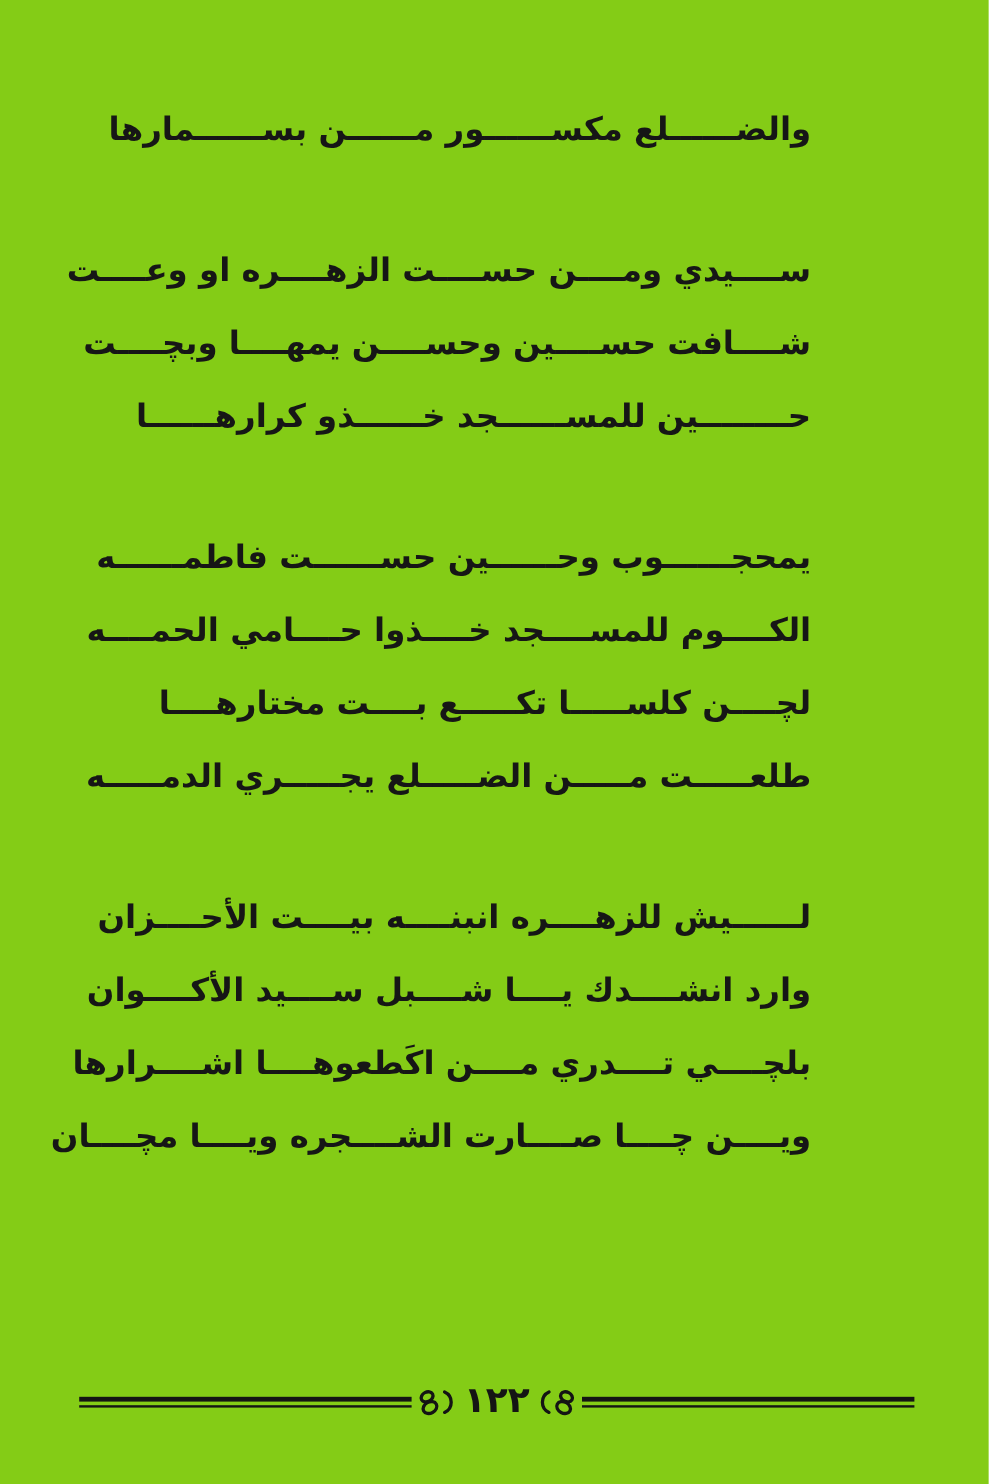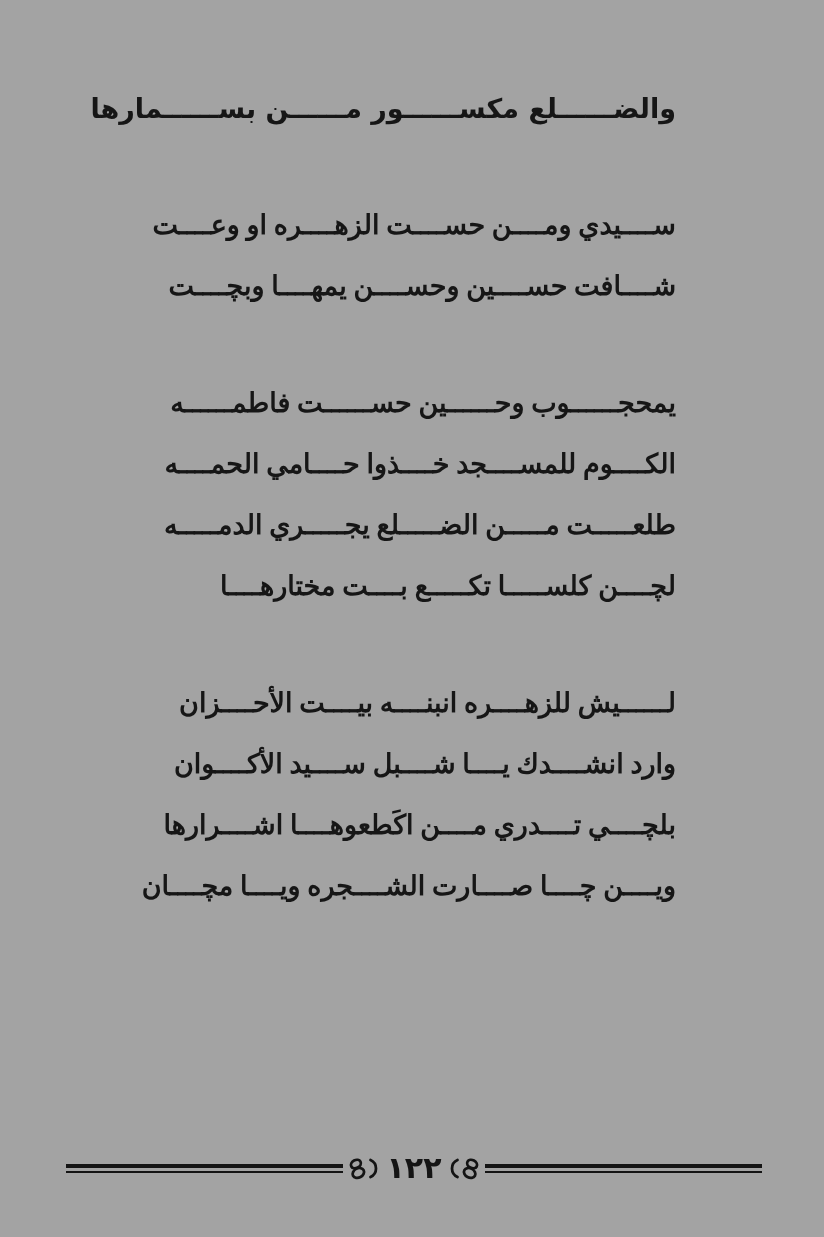--- a/index.html
+++ b/index.html
@@ -4,34 +4,34 @@
 <style>
   html, body {
     margin: 0;
     padding: 0;
     background: #ffffff;
   }
   .page {
     position: relative;
     width: 824px;
     height: 1237px;
-    background: #a3a3a3;
+    background: #84cc16;
     overflow: hidden;
     font-family: "DejaVu Sans", sans-serif;
     color: #161616;
   }
   .poem {
     position: absolute;
     top: 78px;
     right: 148px;
     left: 148px;
     direction: rtl;
   }
   .stanza { margin: 0; }
-  .stanza + .stanza { margin-top: 56px; font-family: Liberation Serif, serif; }
+  .stanza + .stanza { margin-top: 56px; }
   .verse-line {
     margin: 0;
     line-height: 61px;
     font-size: 27px;
     font-weight: 700;
     text-align: right;
     white-space: nowrap;
     color: #161616;
   }
   .page-footer {
@@ -74,27 +74,28 @@
 
   <main class="poem" dir="rtl">
 
     <section class="stanza">
       <p class="verse-line">والضــــــلع مكســــــور مــــــن بســــــمارها</p>
     </section>
 
     <section class="stanza">
       <p class="verse-line">ســــيدي ومــــن حســــت الزهــــره او وعــــت</p>
       <p class="verse-line">شــــافت حســــين وحســــن يمهــــا وبچــــت</p>
+      <p class="verse-line">حــــــــين للمســــــجد خــــــذو كرارهــــــا</p>
     </section>
 
     <section class="stanza">
       <p class="verse-line">يمحجــــــوب وحــــــين حســــــت فاطمــــــه</p>
       <p class="verse-line">الكــــوم للمســــجد خــــذوا حــــامي الحمــــه</p>
+      <p class="verse-line">لچــــن كلســـــا تكـــــع بــــت مختارهــــا</p>
       <p class="verse-line">طلعـــــت مـــــن الضـــــلع يجـــــري الدمـــــه</p>
-      <p class="verse-line">لچــــن كلســـــا تكـــــع بــــت مختارهــــا</p>
     </section>
 
     <section class="stanza">
       <p class="verse-line">لــــــيش للزهــــره انبنــــه بيــــت الأحــــزان</p>
       <p class="verse-line">وارد انشــــدك يــــا شــــبل ســــيد الأكــــوان</p>
       <p class="verse-line">بلچــــي تــــدري مــــن اكَطعوهــــا اشــــرارها</p>
       <p class="verse-line">ويــــن چــــا صــــارت الشــــجره ويــــا مچــــان</p>
     </section>
 
   </main>

